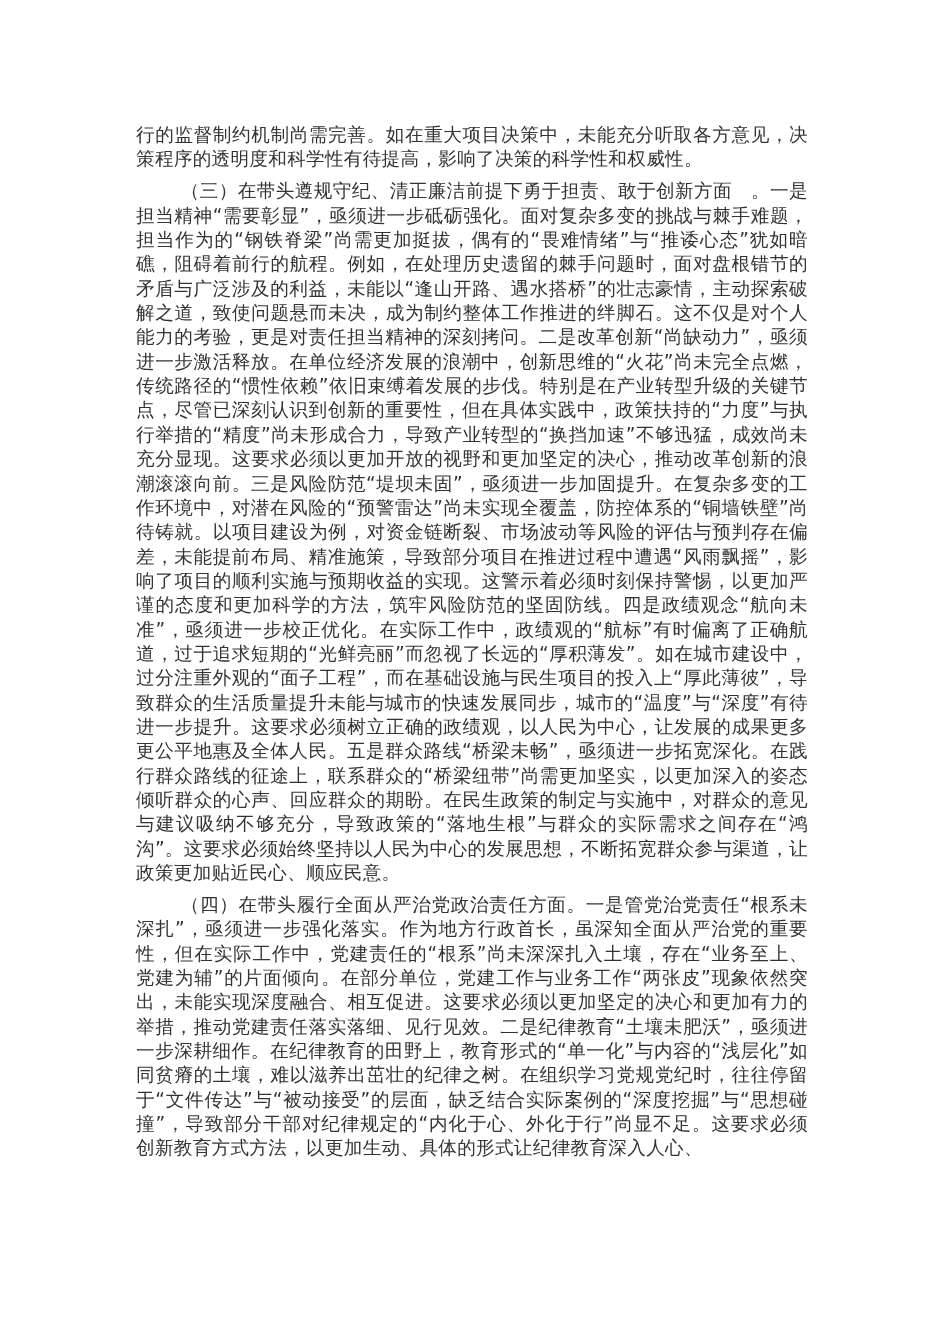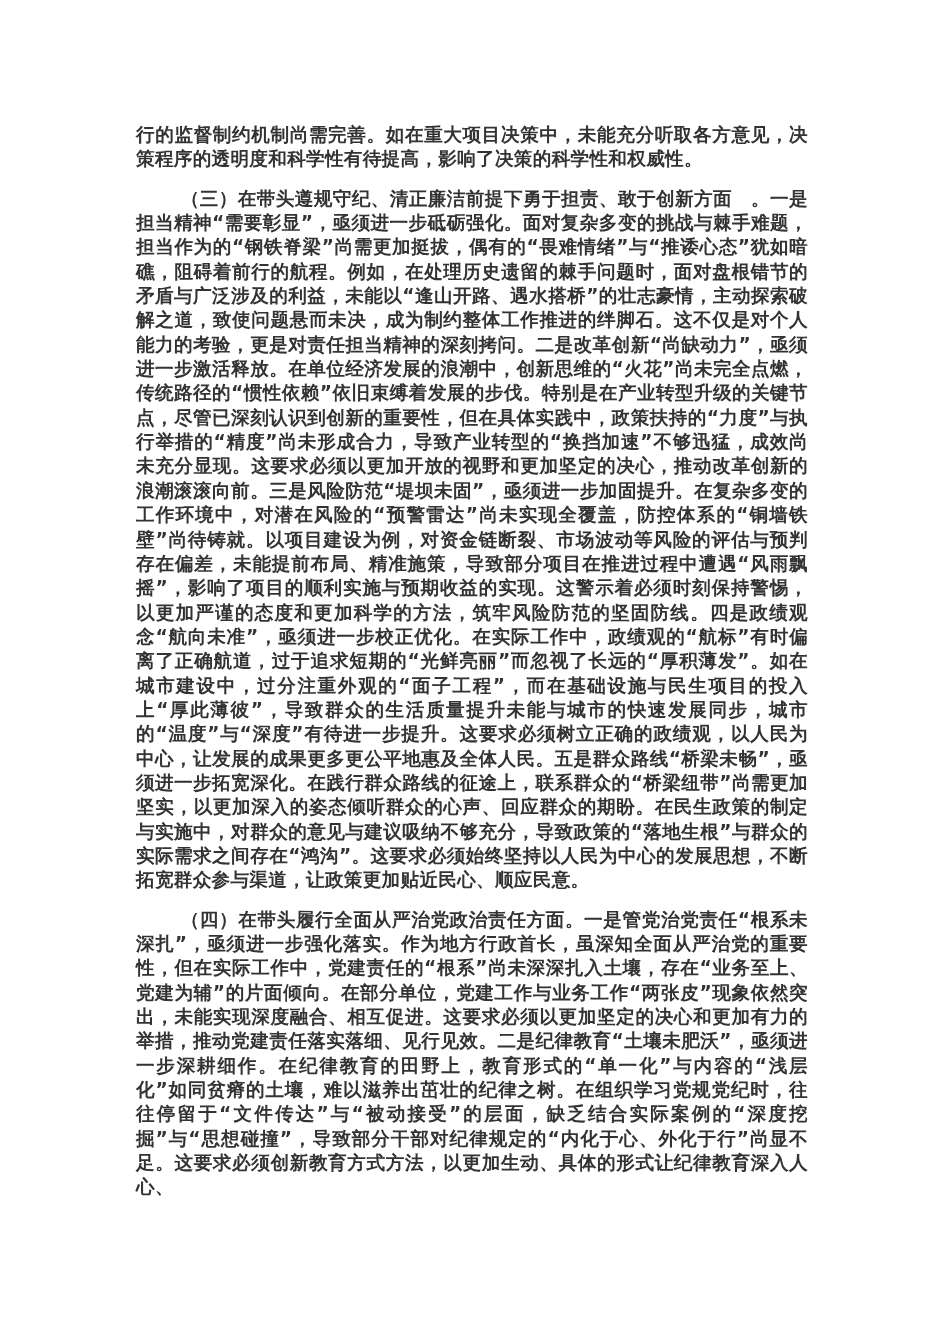--- a/index.html
+++ b/index.html
@@ -9,24 +9,23 @@
     left: 136px;
     top: 123px;
     width: 672px;
     font-family: "DejaVu Sans", "Liberation Sans", sans-serif;
     font-size: 18.6px;
     line-height: 24.35px;
     color: #333333;
     text-align: justify;
     text-justify: inter-character;
     letter-spacing: 0.3px;
-    font-weight: bold;
   }
   .para { margin: 0 0 7.7px 0; }
-  .para.indent { text-indent: 2.4em; margin-top: 15px; }
+  .para.indent { text-indent: 2.4em; }
 </style>
 </head>
 <body>
 
 <div class="page">
   <p class="para">行的监督制约机制尚需完善。如在重大项目决策中，未能充分听取各方意见，决策程序的透明度和科学性有待提高，影响了决策的科学性和权威性。</p>
   <p class="para indent">（三）在带头遵规守纪、清正廉洁前提下勇于担责、敢于创新方面　。一是担当精神“需要彰显”，亟须进一步砥砺强化。面对复杂多变的挑战与棘手难题，担当作为的“钢铁脊梁”尚需更加挺拔，偶有的“畏难情绪”与“推诿心态”犹如暗礁，阻碍着前行的航程。例如，在处理历史遗留的棘手问题时，面对盘根错节的矛盾与广泛涉及的利益，未能以“逢山开路、遇水搭桥”的壮志豪情，主动探索破解之道，致使问题悬而未决，成为制约整体工作推进的绊脚石。这不仅是对个人能力的考验，更是对责任担当精神的深刻拷问。二是改革创新“尚缺动力”，亟须进一步激活释放。在单位经济发展的浪潮中，创新思维的“火花”尚未完全点燃，传统路径的“惯性依赖”依旧束缚着发展的步伐。特别是在产业转型升级的关键节点，尽管已深刻认识到创新的重要性，但在具体实践中，政策扶持的“力度”与执行举措的“精度”尚未形成合力，导致产业转型的“换挡加速”不够迅猛，成效尚未充分显现。这要求必须以更加开放的视野和更加坚定的决心，推动改革创新的浪潮滚滚向前。三是风险防范“堤坝未固”，亟须进一步加固提升。在复杂多变的工作环境中，对潜在风险的“预警雷达”尚未实现全覆盖，防控体系的“铜墙铁壁”尚待铸就。以项目建设为例，对资金链断裂、市场波动等风险的评估与预判存在偏差，未能提前布局、精准施策，导致部分项目在推进过程中遭遇“风雨飘摇”，影响了项目的顺利实施与预期收益的实现。这警示着必须时刻保持警惕，以更加严谨的态度和更加科学的方法，筑牢风险防范的坚固防线。四是政绩观念“航向未准”，亟须进一步校正优化。在实际工作中，政绩观的“航标”有时偏离了正确航道，过于追求短期的“光鲜亮丽”而忽视了长远的“厚积薄发”。如在城市建设中，过分注重外观的“面子工程”，而在基础设施与民生项目的投入上“厚此薄彼”，导致群众的生活质量提升未能与城市的快速发展同步，城市的“温度”与“深度”有待进一步提升。这要求必须树立正确的政绩观，以人民为中心，让发展的成果更多更公平地惠及全体人民。五是群众路线“桥梁未畅”，亟须进一步拓宽深化。在践行群众路线的征途上，联系群众的“桥梁纽带”尚需更加坚实，以更加深入的姿态倾听群众的心声、回应群众的期盼。在民生政策的制定与实施中，对群众的意见与建议吸纳不够充分，导致政策的“落地生根”与群众的实际需求之间存在“鸿沟”。这要求必须始终坚持以人民为中心的发展思想，不断拓宽群众参与渠道，让政策更加贴近民心、顺应民意。</p>
   <p class="para indent">（四）在带头履行全面从严治党政治责任方面。一是管党治党责任“根系未深扎”，亟须进一步强化落实。作为地方行政首长，虽深知全面从严治党的重要性，但在实际工作中，党建责任的“根系”尚未深深扎入土壤，存在“业务至上、党建为辅”的片面倾向。在部分单位，党建工作与业务工作“两张皮”现象依然突出，未能实现深度融合、相互促进。这要求必须以更加坚定的决心和更加有力的举措，推动党建责任落实落细、见行见效。二是纪律教育“土壤未肥沃”，亟须进一步深耕细作。在纪律教育的田野上，教育形式的“单一化”与内容的“浅层化”如同贫瘠的土壤，难以滋养出茁壮的纪律之树。在组织学习党规党纪时，往往停留于“文件传达”与“被动接受”的层面，缺乏结合实际案例的“深度挖掘”与“思想碰撞”，导致部分干部对纪律规定的“内化于心、外化于行”尚显不足。这要求必须创新教育方式方法，以更加生动、具体的形式让纪律教育深入人心、</p>
 </div>
 

